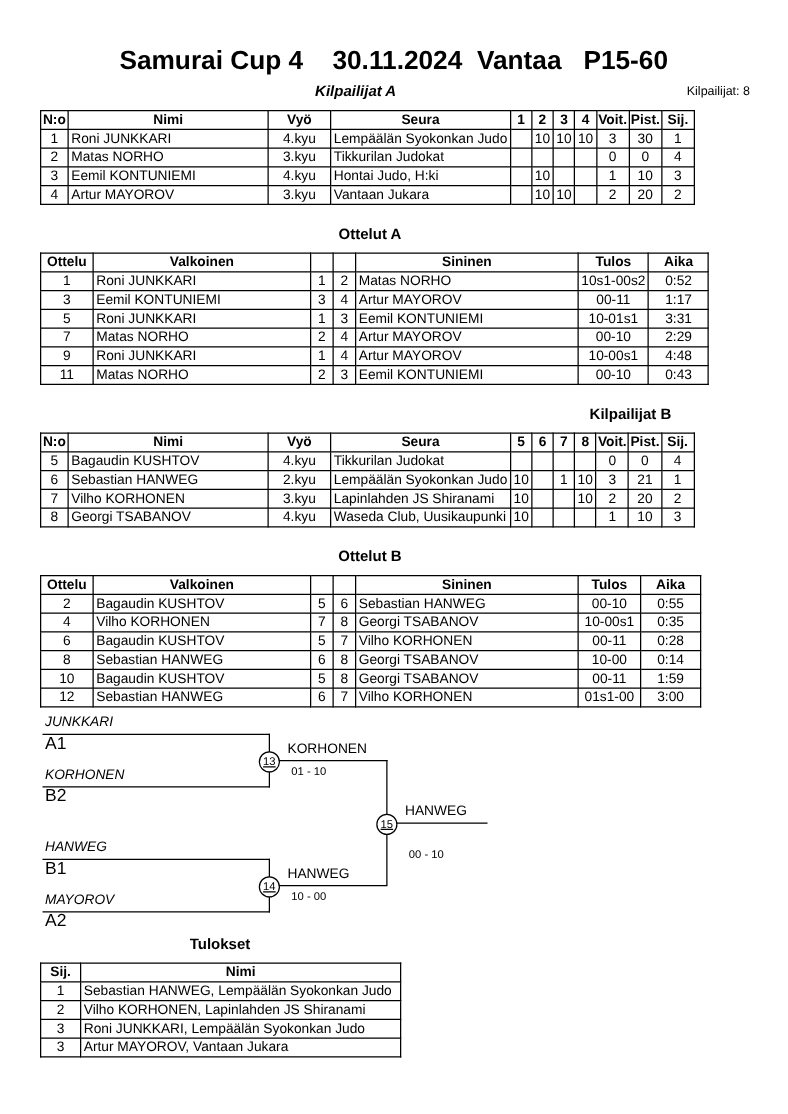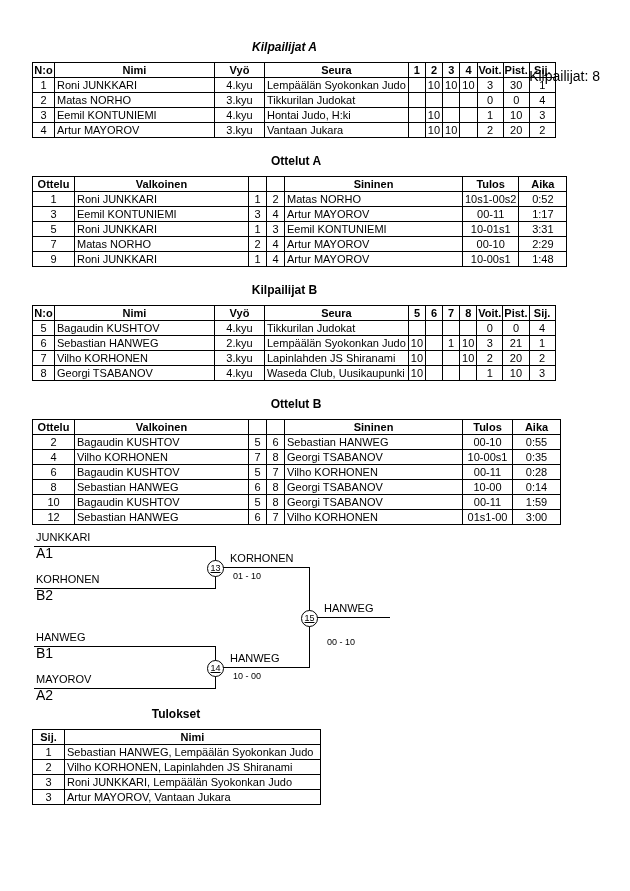--- a/index.html
+++ b/index.html
@@ -1,44 +1,45 @@
 <!DOCTYPE html>
 <html><head>
 <meta charset="utf-8">
 <style>
   * { box-sizing: border-box; }
   html,body { margin: 0; padding: 0; background: #fff; }
   body { font-family: "Liberation Sans", sans-serif; color: #000; }
   .page { position: relative; width: 630px; height: 891px; background: #fff; overflow: hidden; padding-top: 36px; }
   .title { margin: 0; text-align: center; font-size: 21px; font-weight: bold; white-space: pre; line-height: 26px; }
-  .count { position: absolute; top: 68px; right: 30px; font-size: 14px; }
+  .count { position: absolute; top: 68px; right: 30px; font-size: 10px; }
   .sec { font-weight: bold; font-size: 12px; text-align: center; line-height: 14px; }
   .sec-a { width: 505px; margin: 4px 0 8px 32px; font-style: italic; }
   .sec-m { width: 528px; margin: 16px 0 8px 32px; }
-  .sec-b { width: 505px; margin: 16px 0 8px 32px; }
+  .sec-b { width: 505px; margin: 16px 0 8px 32px; text-align: right; }
   .sec-r { width: 288px; margin: 4px 0 8px 32px; }
   table { border-collapse: collapse; table-layout: fixed; margin-left: 32px; }
   td, th { border: 1px solid #000; font-size: 11px; height: 15px; line-height: 14px; padding: 0 2px; overflow: hidden; white-space: nowrap; text-align: left; }
   th { text-align: center; padding: 0 1px; font-weight: bold; }
   .c { text-align: center; }
   
   .bracket { position: relative; margin: 6px 0 0 32px; width: 566px; height: 172px; font-size: 11px; }
-  .bk-name { position: absolute; line-height: 13px; }
+  .bk-name { position: absolute; line-height: 13px; font-style: italic; }
   .bk-seed { position: absolute; font-size: 14px; line-height: 11px; }
   .hline { position: absolute; height: 1px; background: #000; }
   .vline { position: absolute; width: 1px; background: #000; }
   .match-circle { position: absolute; width: 17px; height: 17px; border: 1px solid #000; border-radius: 50%; background: #fff; font-size: 9px; line-height: 15px; text-align: center; text-decoration: underline; }
   .bk-winner { position: absolute; font-size: 11px; line-height: 13px; }
   .bk-score { position: absolute; font-size: 9px; line-height: 11px; }
 </style>
 </head>
 <body>
 
 <div class="page">
 
+  <h1 class="title">Samurai Cup 4    30.11.2024  Vantaa   P15-60</h1>
   <div class="count">Kilpailijat: 8</div>
 
   <div class="sec sec-a">Kilpailijat A</div>
   <table>
     <colgroup>
       <col style="width:22px">
         <col style="width:160px">
         <col style="width:50px">
         <col style="width:127px">
       <col style="width:17px">
@@ -175,21 +176,30 @@
       <td class="c">00-10</td>
       <td class="c">2:29</td>
     </tr>
     <tr>
       <td class="c">9</td>
       <td>Roni JUNKKARI</td>
       <td class="c">1</td>
       <td class="c">4</td>
       <td>Artur MAYOROV</td>
       <td class="c">10-00s1</td>
-      <td class="c">1:48</td>
+      <td class="c">4:48</td>
+    </tr>
+    <tr>
+      <td class="c">11</td>
+      <td>Matas NORHO</td>
+      <td class="c">2</td>
+      <td class="c">3</td>
+      <td>Eemil KONTUNIEMI</td>
+      <td class="c">00-10</td>
+      <td class="c">0:43</td>
     </tr>
   </tbody>
     </table>
 
   <div class="sec sec-b">Kilpailijat B</div>
   <table>
     <colgroup>
       <col style="width:22px">
         <col style="width:160px">
         <col style="width:50px">

